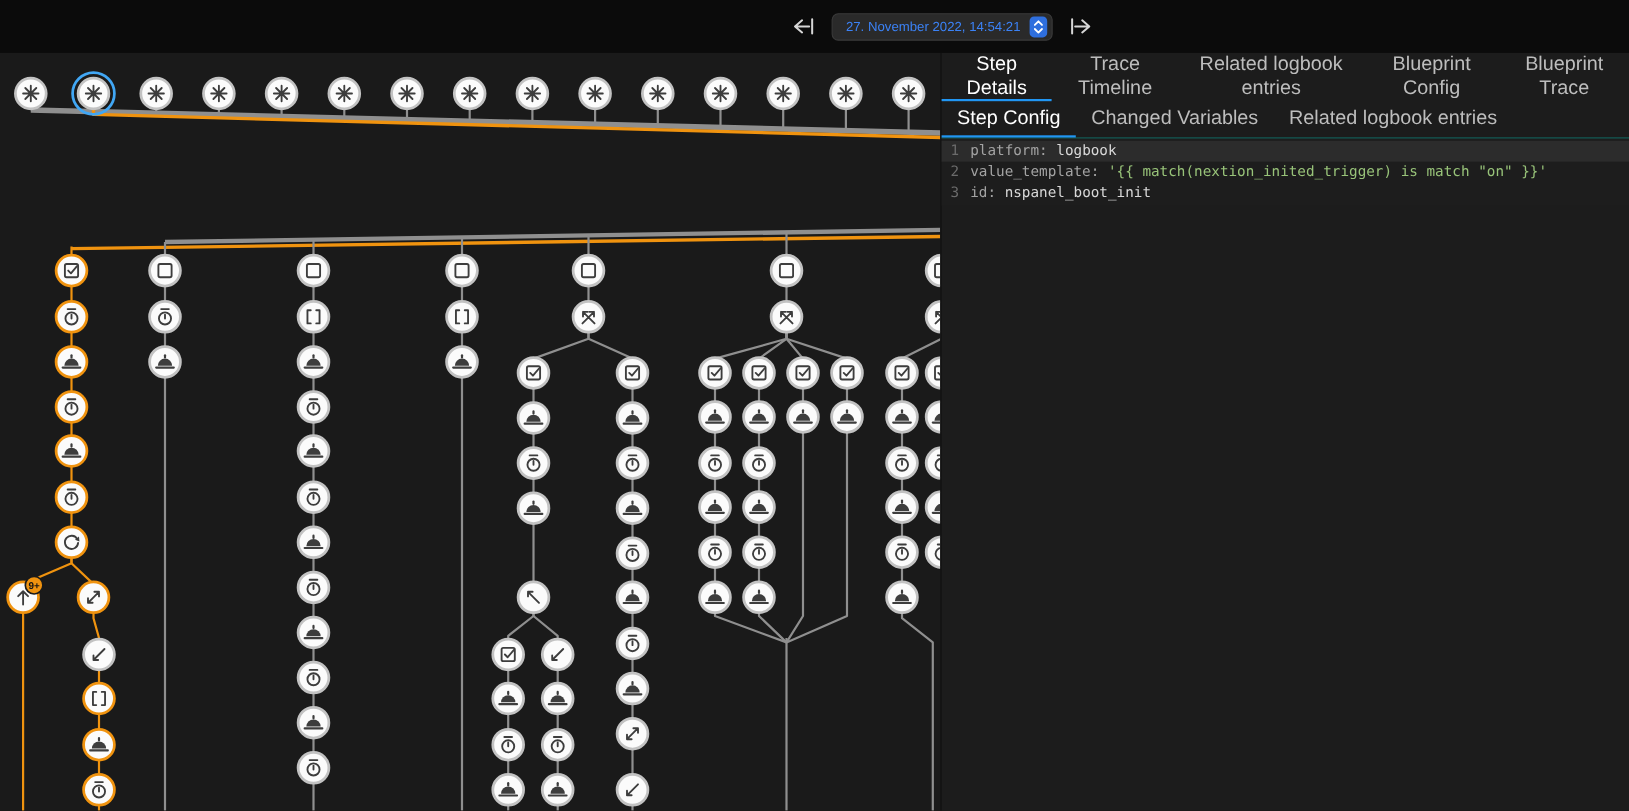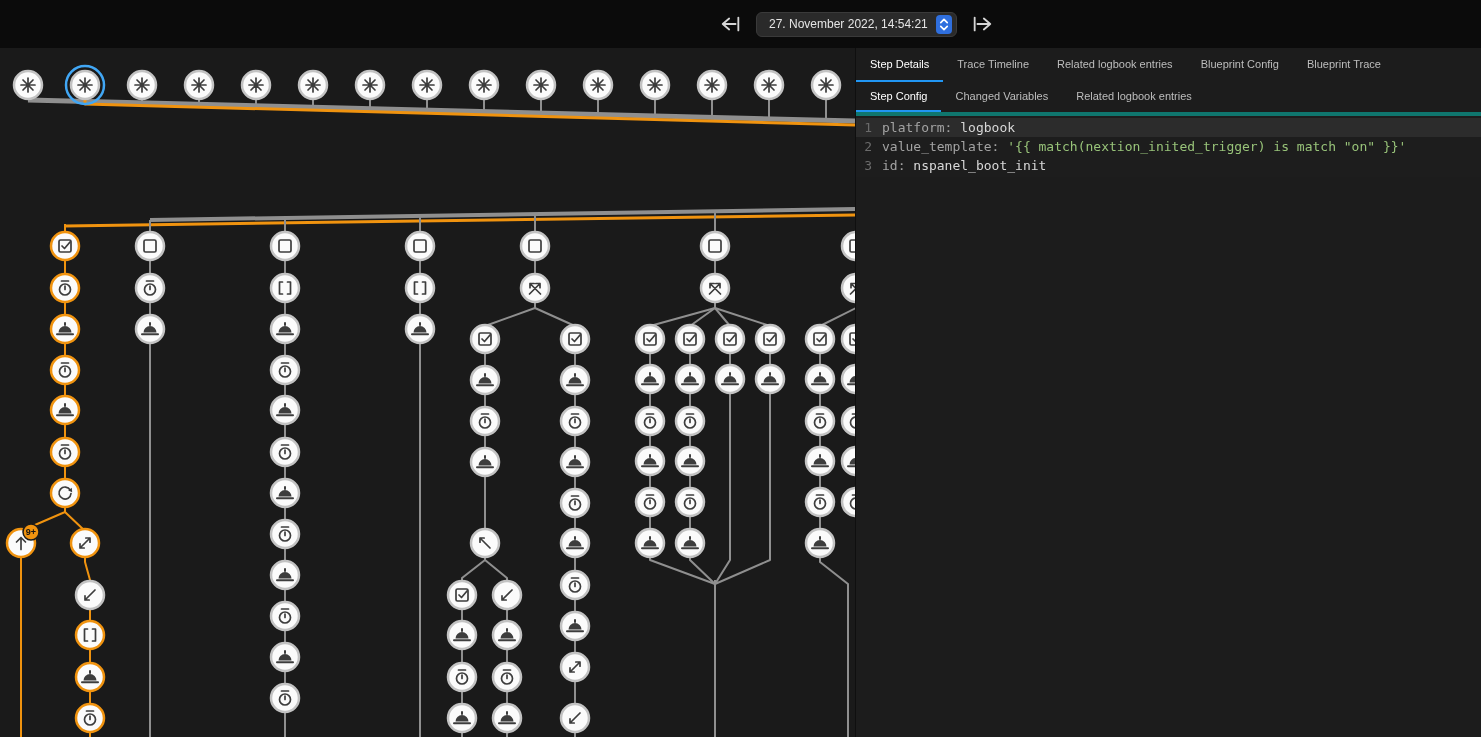--- a/index.html
+++ b/index.html
@@ -18,46 +18,46 @@
     position:absolute; left:718px; top:0; height:48px;
     display:flex; align-items:center; gap:12px;
   }
   .nav-arrow {
     background:none; border:none; padding:0; width:26px; height:26px;
     color:#d6d6d6; cursor:pointer; display:flex; align-items:center; justify-content:center;
   }
   .run-select {
     display:flex; align-items:center; gap:8px;
     background:#2a2a2a; border:1px solid #3a3a3a; border-radius:6px;
-    height:25px; padding:0 4px 0 12px; font-size:12px; color:#e5e5e5; cursor:pointer;
+    height:25px; padding:0 4px 0 12px; font-size:12px; color:#3b82f6; cursor:pointer;
   }
   .stepper {
     width:16px; height:19px; background:#2f6fde; border-radius:4px;
     display:flex; align-items:center; justify-content:center;
   }
   
   .graph-area {
     position:absolute; left:0; top:48px; width:855px; height:689px;
     background:#1a1a1a; overflow:hidden;
   }
   
   .right-panel {
     position:absolute; left:855px; top:48px; right:0; bottom:0;
     background:#1c1c1c; border-left:1px solid #0f0f0f;
     display:flex; flex-direction:column;
   }
   .tabs { display:flex; align-items:stretch; flex:0 0 34px; }
   .tab {
     background:none; border:none; font-family:inherit; cursor:pointer;
-    color:#bdbdbd; font-size:11px; padding:0 14px;
+    color:#bdbdbd; font-size:18px; padding:0 14px;
     display:flex; align-items:center; border-bottom:2px solid transparent;
   }
   .tab.active { color:#ffffff; border-bottom-color:#2196f3; }
   .detail-content { flex:0 0 276px; padding:12px 20px; font-size:14px; color:#e8e8e8; }
-  .tabs-bottom { border-bottom:4px solid #0f766e; }
+  .tabs-bottom { border-bottom:1px solid #0f766e; }
   .code-editor {
     font-family:"DejaVu Sans Mono","Liberation Mono",monospace;
     font-size:13px; line-height:19px; background:#1d1d1d; padding:2px 0;
   }
   .code-line { display:flex; white-space:pre; }
   .code-line.active { background:#2c2c2c; }
   .gutter { flex:0 0 26px; text-align:right; padding-right:10px; color:#6b6b6b; }
   .tok-k { color:#a3a3a3;text-align:right; }
   .tok-s { color:#98c379; }
   .tok-p { color:#d8d8d8; }

